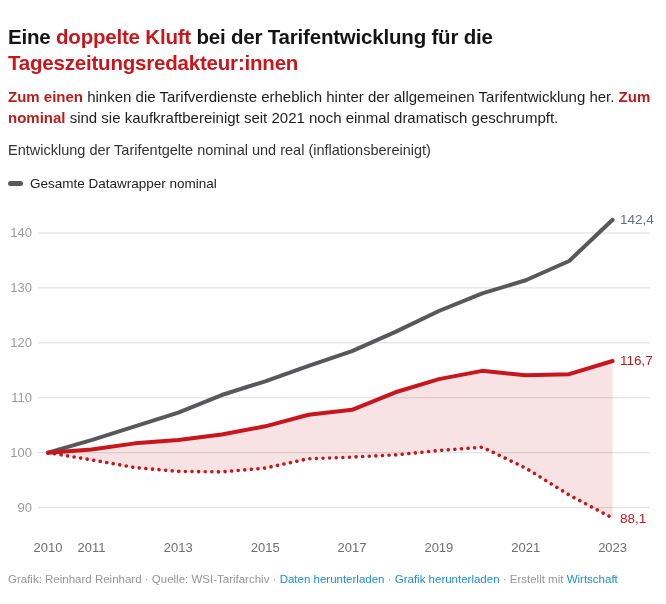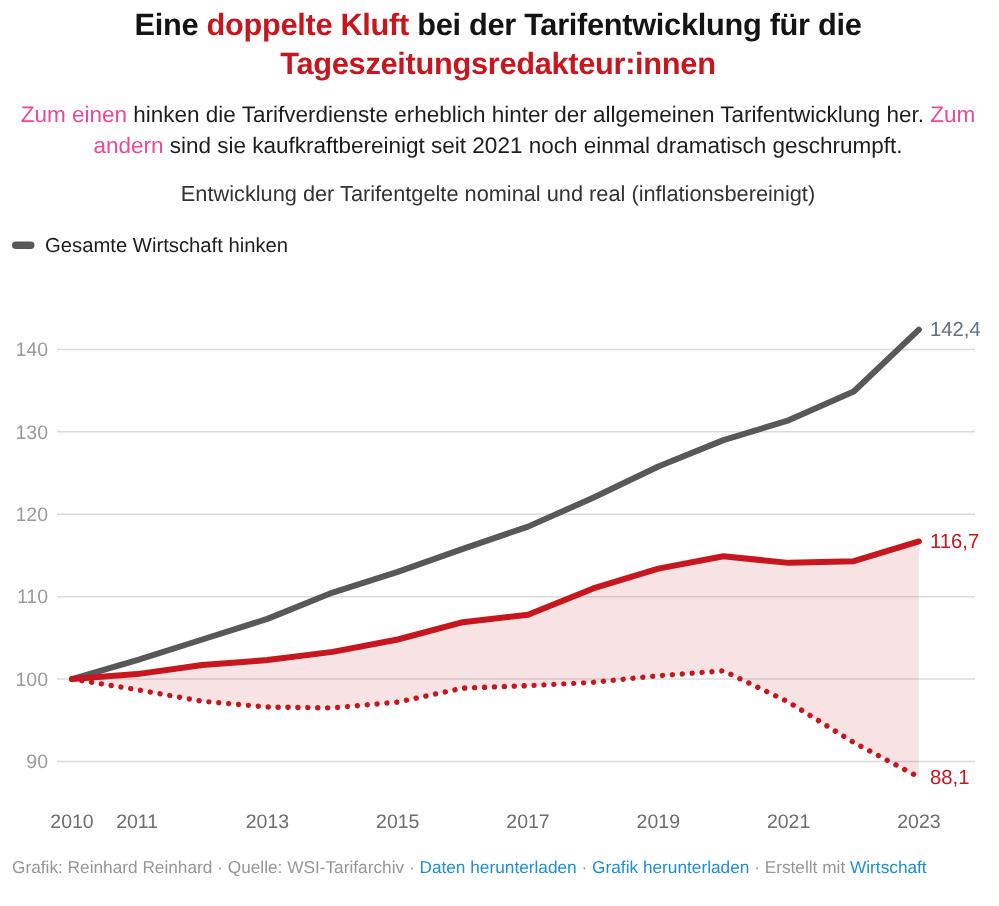--- a/index.html
+++ b/index.html
@@ -1,46 +1,46 @@
 <!DOCTYPE html>
 <html lang="de"><head>
 <meta charset="utf-8">
 <style>
   html,body{margin:0;padding:0;background:#fff;}
   .container{position:relative;width:666px;height:604px;background:#fff;overflow:hidden;
              font-family:"Liberation Sans",sans-serif;}
-  .header{padding:4px 10px 0 8px;text-align:center;}
+  .header{padding:24px 10px 0 8px;}
   h1.title{margin:0;font-size:20.5px;line-height:26px;font-weight:700;color:#141414;letter-spacing:-0.2px;}
   .title .seg-red{color:#c7161d;}
   .intro{margin:11px 0 0;font-size:15px;line-height:20.5px;color:#1d1d1d;}
-  .intro .seg-em{color:#ec4899;font-weight:400;}
+  .intro .seg-em{color:#b91c1c;font-weight:700;}
   .desc{margin-top:13px;font-size:14.5px;line-height:19px;color:#333;}
   .legend{margin-top:16px;display:flex;gap:26px;align-items:center;font-size:13.5px;color:#1d1d1d;}
   .legend-item{display:flex;align-items:center;}
   .swatch-line{width:15px;height:5px;border-radius:2.5px;margin-right:7px;}
   .swatch-dots{display:flex;gap:3px;margin-right:7px;align-items:center;}
   .swatch-dots i{width:4.5px;height:4.5px;border-radius:50%;display:block;}
   #chart-svg{position:absolute;left:0;top:200px;font-family:"Liberation Sans",sans-serif;}
   .footer{position:absolute;left:8px;top:572px;width:652px;font-size:11.5px;line-height:15px;color:#969696;}
   .footer a{color:#1e8ed2;text-decoration:none;cursor:pointer;}
 </style>
 </head>
 <body>
 
 <div class="container">
   <div class="header">
     <h1 class="title" id="headline"><span class="">Eine </span><span class="seg-red">doppelte Kluft</span><span class=""> bei der Tarifentwicklung für die </span><span class="seg-red">Tageszeitungsredakteur:innen</span></h1>
-    <p class="intro" id="intro"><span class="seg-em">Zum einen</span><span class=""> hinken die Tarifverdienste erheblich hinter der allgemeinen Tarifentwicklung her. </span><span class="seg-em">Zum</span><br><span class="seg-em">andern</span><span class=""> sind sie kaufkraftbereinigt seit 2021 noch einmal dramatisch geschrumpft.</span></p>
+    <p class="intro" id="intro"><span class="seg-em">Zum einen</span><span class=""> hinken die Tarifverdienste erheblich hinter der allgemeinen Tarifentwicklung her. </span><span class="seg-em">Zum</span><br><span class="seg-em">nominal</span><span class=""> sind sie kaufkraftbereinigt seit 2021 noch einmal dramatisch geschrumpft.</span></p>
     <div class="desc">
       <div>Entwicklung der Tarifentgelte nominal und real (inflationsbereinigt)</div>
     </div>
     <div class="legend" id="legend">
         <span class="legend-item">
           <span class="swatch-line" style="background: rgb(88, 88, 90);"></span>
-          <span>Gesamte Wirtschaft hinken</span>
+          <span>Gesamte Datawrapper nominal</span>
         </span>
       </div>
   </div>
 
   <svg id="chart-svg" width="666" height="362" viewBox="0 0 666 362">
       <g>
         <line x1="38" x2="650" y1="307.63" y2="307.63" stroke="#dcdcdc" stroke-width="1"></line>
         <line x1="38" x2="650" y1="252.7" y2="252.7" stroke="#dcdcdc" stroke-width="1"></line>
         <line x1="38" x2="650" y1="197.76999999999998" y2="197.76999999999998" stroke="#dcdcdc" stroke-width="1"></line>
         <line x1="38" x2="650" y1="142.83999999999997" y2="142.83999999999997" stroke="#dcdcdc" stroke-width="1"></line>

